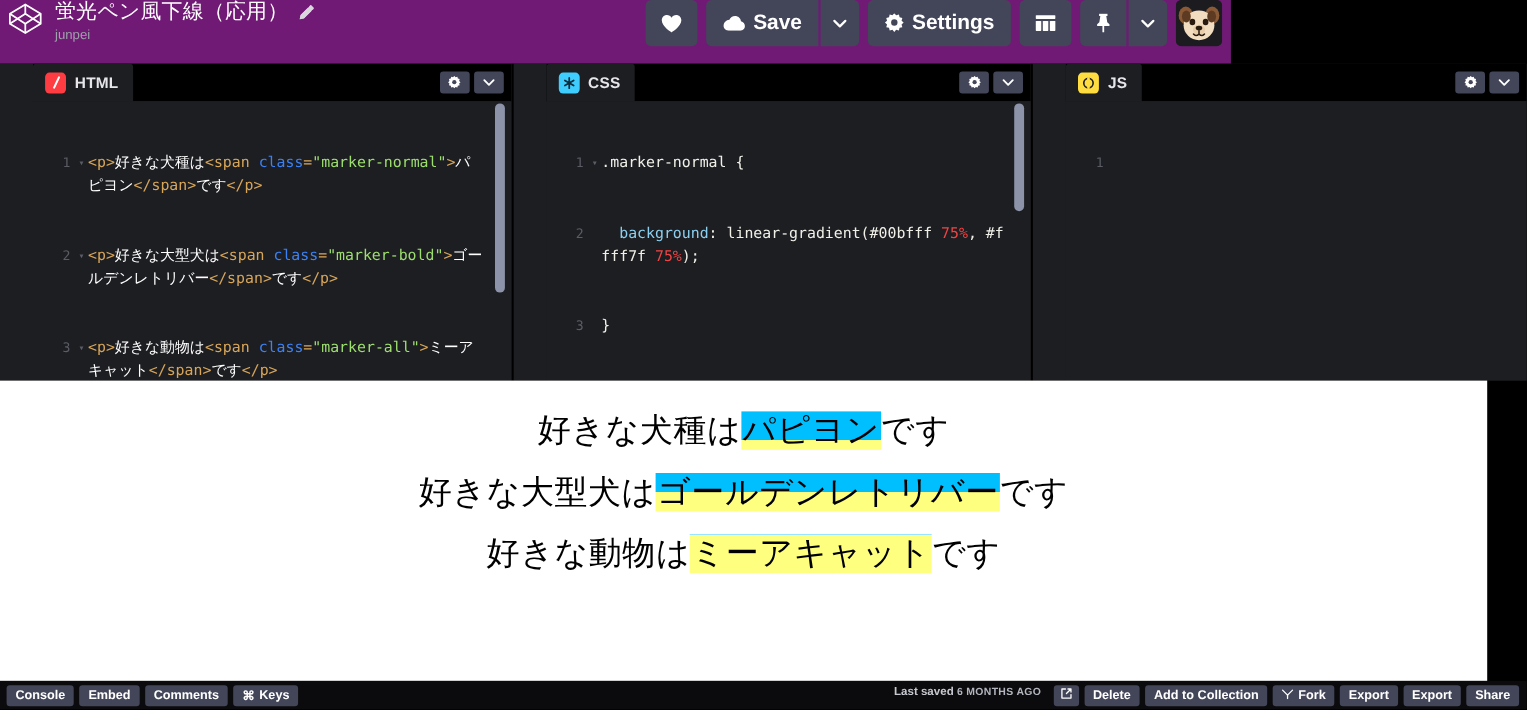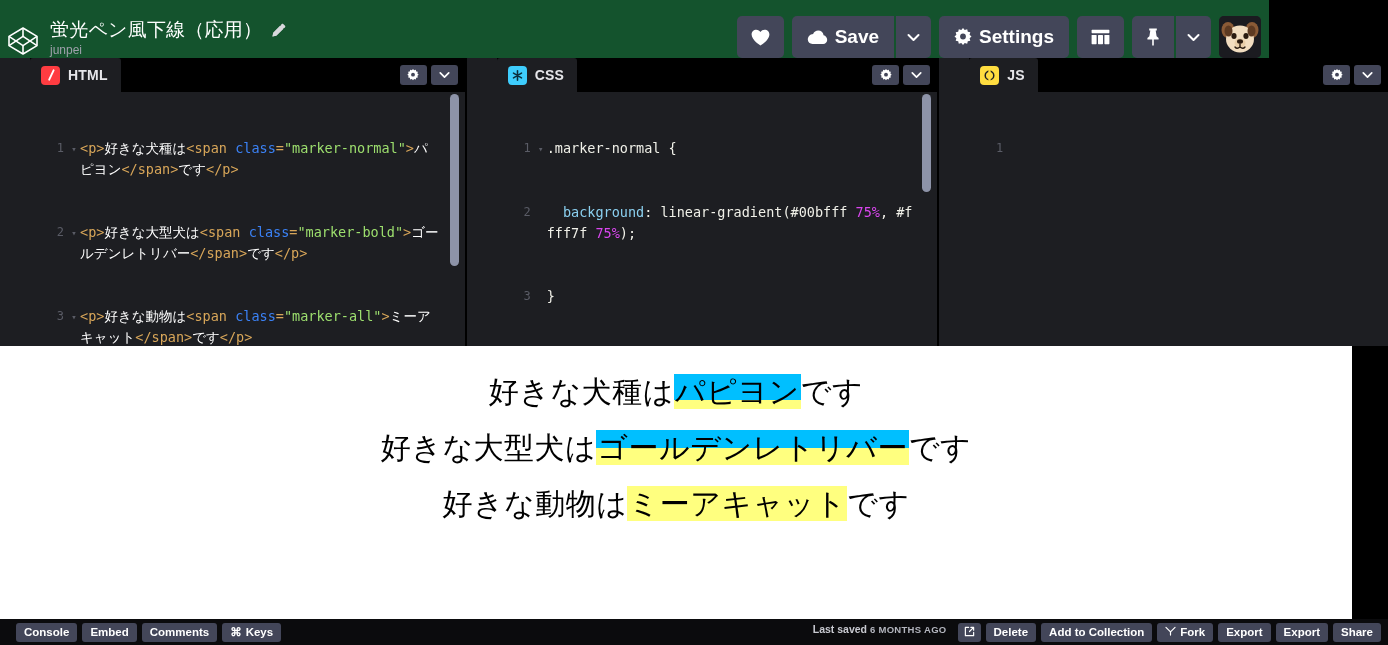--- a/index.html
+++ b/index.html
@@ -6,23 +6,23 @@
   html, body {
     width: 1388px; height: 645px;
     background: #000;
     font-family: "Liberation Sans", "DejaVu Sans", sans-serif;
     overflow: hidden;
   }
   body { position: relative; }
 
   
   .topbar {
-    position: absolute; left: 0; top: 0; width: 1269px; height: 58px;
-    background: #14532d;
-    display: flex; align-items: flex-end;
+    position: absolute; left: 0; top: 0; width: 1119px; height: 58px;
+    background: #701a75;
+    display: flex; align-items: flex-start;
   }
   .brand-logo {
     width: 34px; height: 34px; margin-left: 6px; margin-right: 10px;
     flex: 0 0 auto; color: #fff;
   }
   .title-block { display: flex; flex-direction: column; justify-content: center; }
   .title-row { display: flex; align-items: center; gap: 9px; }
   .pen-title {
     color: #ffffff; font-size: 19px; font-weight: 400; letter-spacing: .2px;
     line-height: 22px; white-space: nowrap;
@@ -107,21 +107,21 @@
   .ctext { flex: 1 1 auto; min-width: 0; padding-right: 24px; }
 
   
   .t-tag   { color: #d8a659; }
   .t-attr  { color: #3b82f6; text-align: center; }
   .t-str   { color: #9ddf6e; }
   .t-txt   { color: #ffffff; }
   .t-sel   { color: #f0f0e8; }
   .t-prop  { color: #8bd0f0; }
   .t-val   { color: #f0f0e8; }
-  .t-num   { color: #d946ef; }
+  .t-num   { color: #ef4444; }
   .t-punc  { color: #f0f0e8; }
 
   .vscroll {
     position: absolute; right: 6px; width: 9px; border-radius: 5px;
     background: #8d93a8;
   }
 
   
   .preview {
     position: absolute; left: 0; top: 346px; width: 1352px; height: 273px;
@@ -136,21 +136,21 @@
   .mark { padding: 0 1px; }
   .marker-normal { background: linear-gradient(#00bfff 75%, #ffff7f 75%); }
   .marker-bold   { background: linear-gradient(#00bfff 50%, #ffff7f 50%); }
   .marker-all    { background: linear-gradient(#00bfff 0%,  #ffff7f 0%); }
 
   
   .footer {
     position: absolute; left: 0; top: 619px; width: 1388px; height: 26px;
     background: #0b0b0d; display: flex; align-items: center;
   }
-  .f-left { display: flex; align-items: center; gap: 5px; padding-left: 16px; }
+  .f-left { display: flex; align-items: center; gap: 5px; padding-left: 6px; }
   .f-right { margin-left: auto; display: flex; align-items: flex-start; gap: 5px; padding-right: 7px; }
   .f-btn {
     background: #434659; color: #fff; border: none; border-radius: 3px;
     height: 19px; padding: 0 8px; font-size: 11.5px; font-weight: 700;
     font-family: "Liberation Sans", sans-serif; cursor: pointer;
     display: flex; align-items: center; gap: 4px; white-space: nowrap;
   }
   .f-icon-btn { padding: 0 6px; }
   .f-saved { color: #c8c9d0; font-size: 10.5px; font-weight: 700; margin-right: 6px; white-space: nowrap; }
   .f-saved .ago { font-size: 9.5px; letter-spacing: .3px; color: #b4b6bf; }

